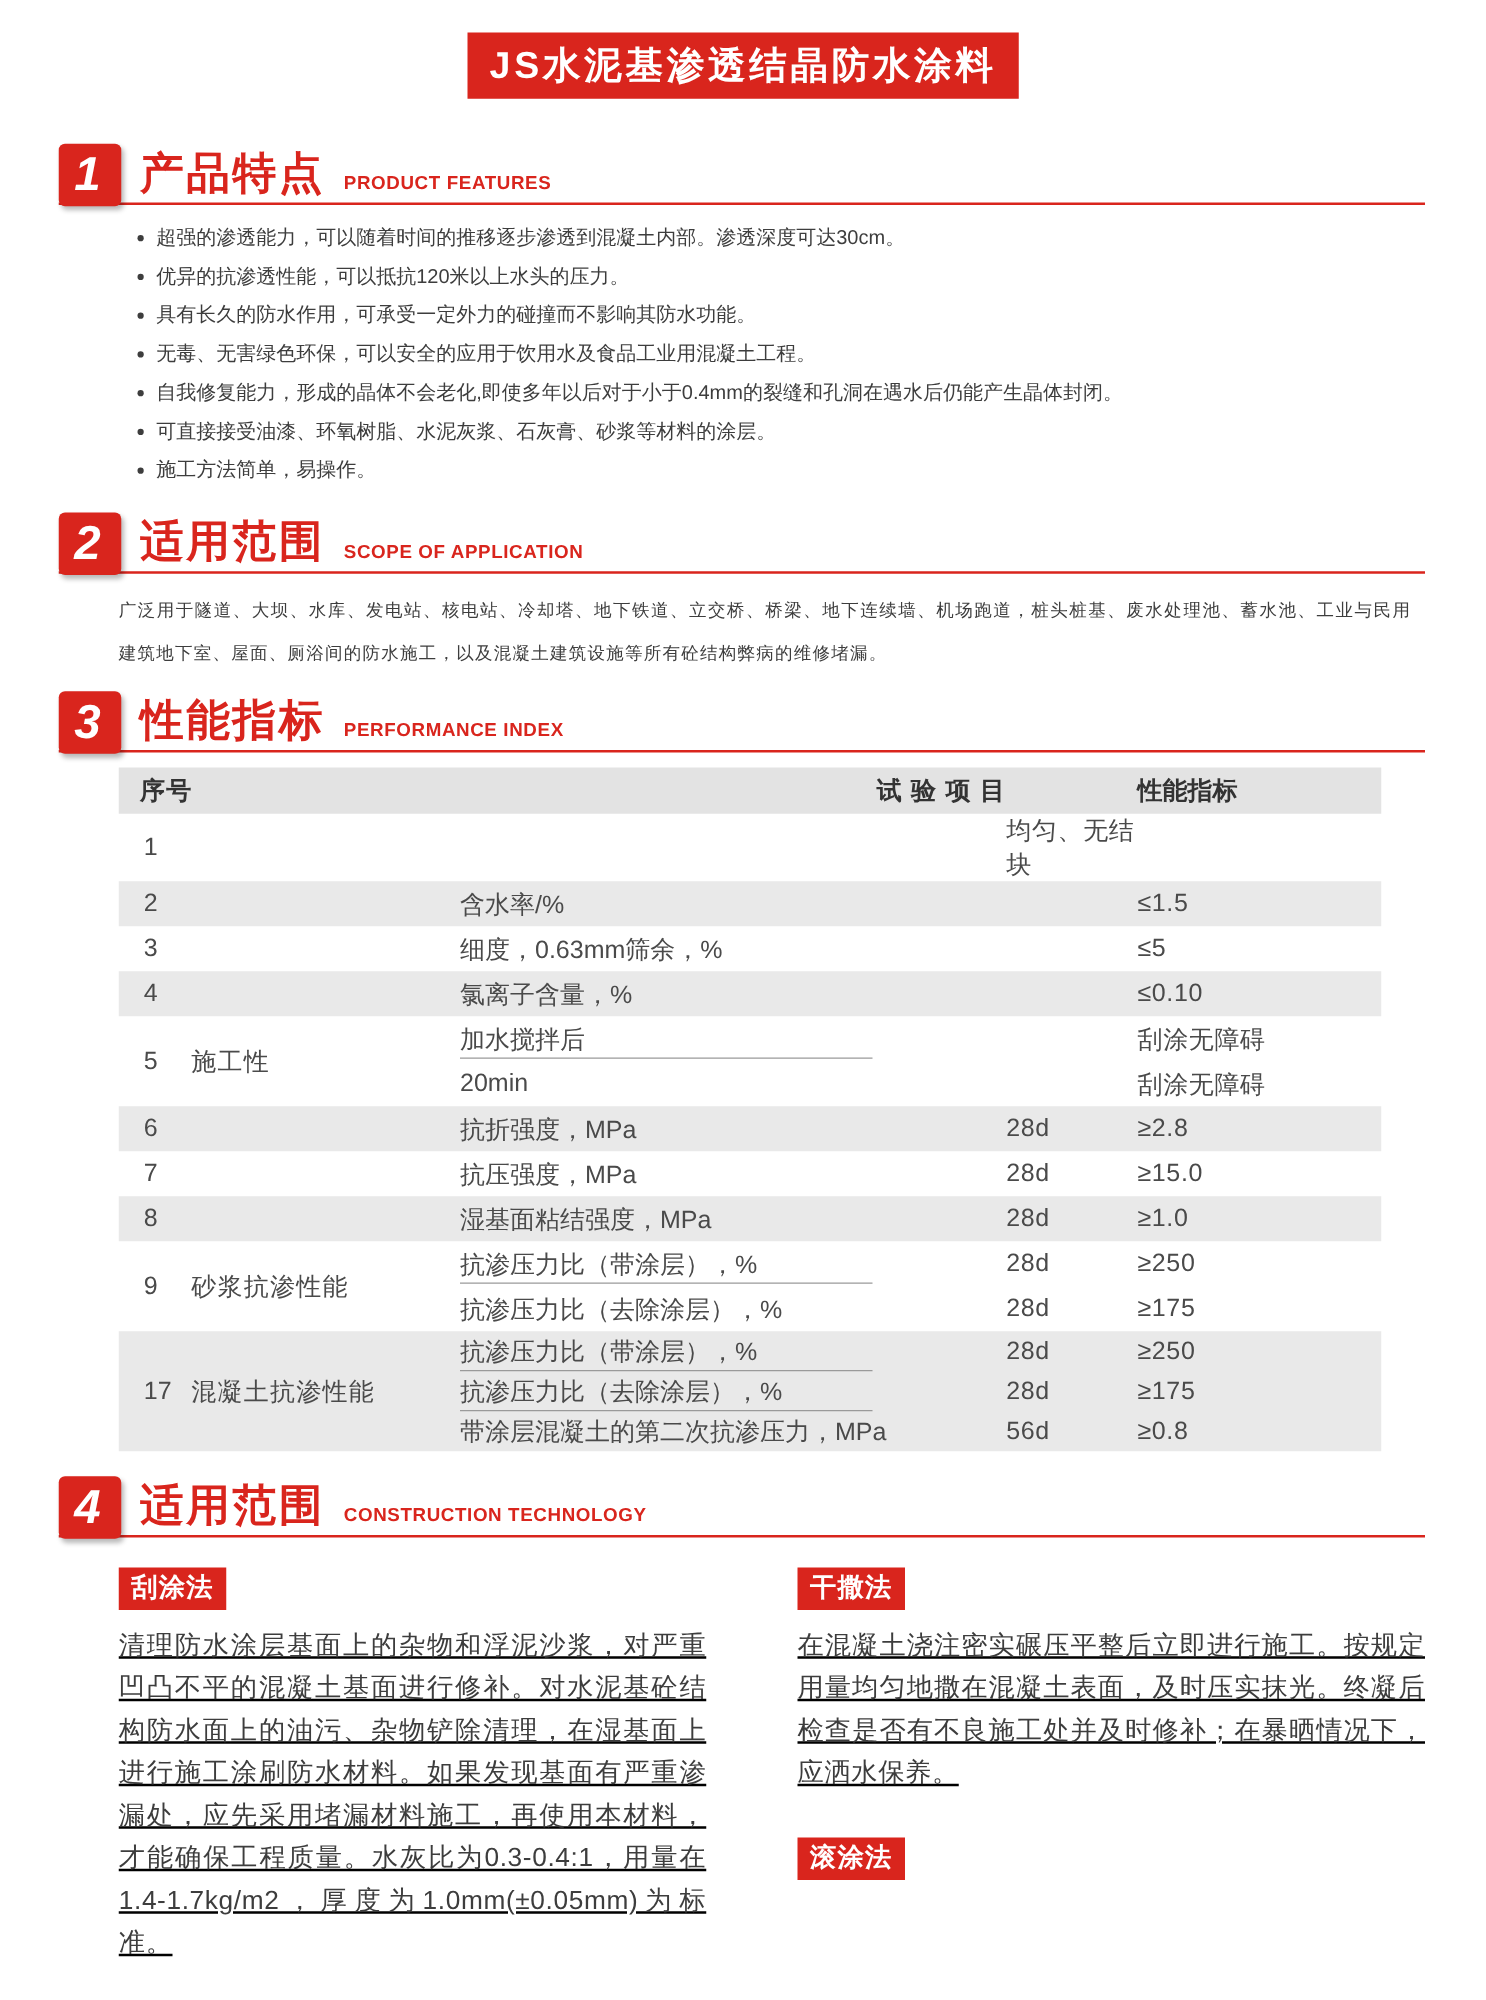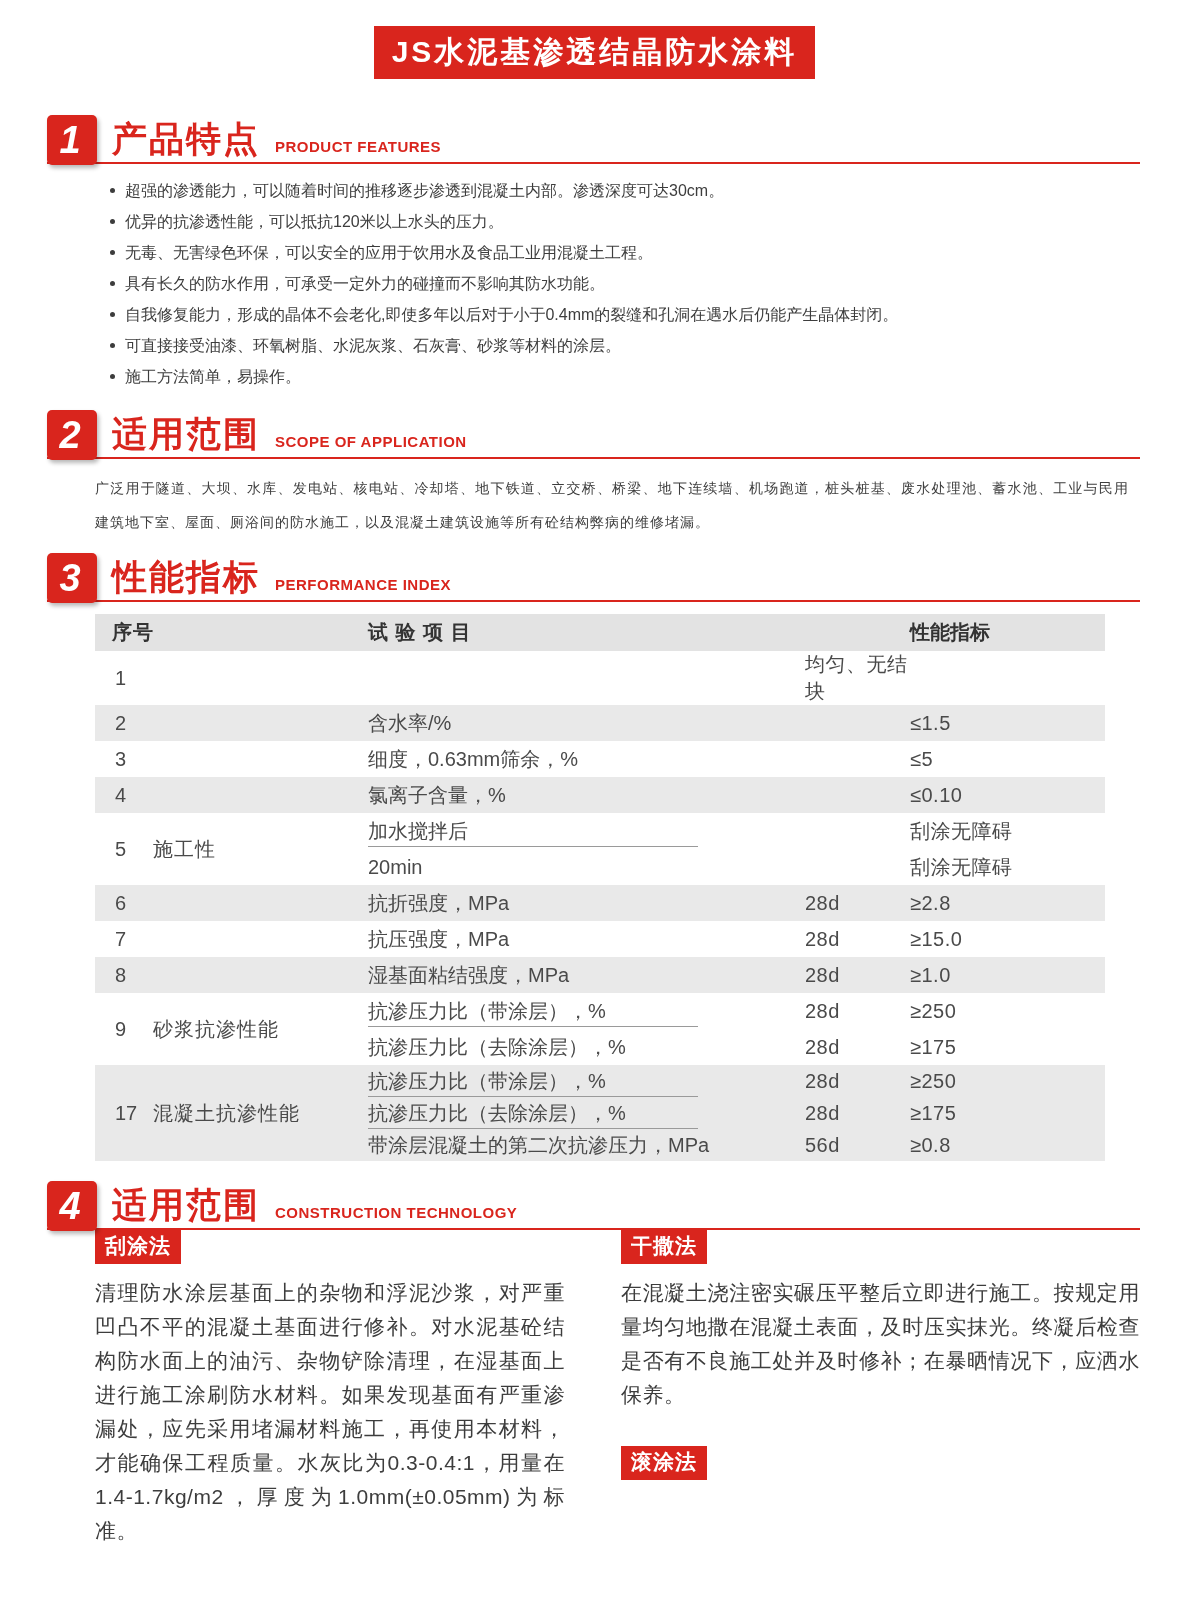--- a/index.html
+++ b/index.html
@@ -22,34 +22,34 @@
   .features-list li .dot { position:absolute; left:2px; top:13px; width:5px; height:5px; border-radius:50%; background:#3d3d3d; }
 
   
   .scope-text { margin:12px 60px 0 95px; font-size:14px; line-height:34px; color:#3d3d3d; text-align:justify; letter-spacing:1px; }
 
   
   .ptable { margin:12px 0 0 95px; width:1010px; font-size:20px; color:#4a4a4a; }
   .thead, .trow { display:grid; }
   .thead { grid-template-columns:273px 1fr 105px 195px; background:#e3e3e3; min-height:37px; align-items:center; font-weight:bold; color:#333; }
   .thead .h-no { padding-left:17px; letter-spacing:1px; }
-  .thead .h-item { letter-spacing:1px; }
+  .thead .h-item { letter-spacing:1px;text-align:right; }
   .trow { grid-template-columns:58px 215px 1fr; align-items:center; }
   .trow.shaded { background:#e9e9e9; }
   .t-no { padding-left:20px; align-self:center; }
   .t-group { align-self:center; letter-spacing:1px; }
   .subs { display:flex; flex-direction:column; }
   .subrow { display:grid; grid-template-columns:1fr 105px 195px; align-items:center; min-height:36px; }
   .trow[data-rows="3"] .subrow { min-height:32px; }
   .s-item { position:relative; padding-right:60px; }
   .s-item.divider::after { content:""; position:absolute; left:0; bottom:-2px; width:330px; border-bottom:1px solid #9a9a9a; }
   .s-age, .s-val { letter-spacing:.5px; }
 
   
-  .construction { display:flex; margin:0 49px 0 95px; gap:56px; }
+  .construction { display:flex; margin:24px 49px 0 95px; gap:73px;text-decoration:underline; }
   .col-left { width:470px; flex:0 0 auto; }
   .col-right { flex:1; }
   .method-badge { display:inline-block; background:#d9251d; color:#fff; font-size:21px; font-weight:bold; letter-spacing:1px; padding:2px 10px 4px; }
   .method-text { margin-top:12px; font-size:21px; line-height:34px; color:#3d3d3d; text-align:justify; letter-spacing:.5px; }
   .method-block + .method-block { margin-top:34px; }
 
   
   .sec1 { margin-top:36px; }
   .sec2 { margin-top:18px; }
   .sec3 { margin-top:14px; }
@@ -64,22 +64,22 @@
 
   <div class="section sec1">
     <div class="section-header">
       <div class="badge">1</div>
       <div class="cn-title">产品特点</div>
       <div class="en-title">PRODUCT FEATURES</div>
     </div>
     <ul class="features-list">
       <li><span class="dot"></span><span>超强的渗透能力，可以随着时间的推移逐步渗透到混凝土内部。渗透深度可达30cm。</span></li>
       <li><span class="dot"></span><span>优异的抗渗透性能，可以抵抗120米以上水头的压力。</span></li>
+      <li><span class="dot"></span><span>具有长久的防水作用，可承受一定外力的碰撞而不影响其防水功能。</span></li>
       <li><span class="dot"></span><span>无毒、无害绿色环保，可以安全的应用于饮用水及食品工业用混凝土工程。</span></li>
-      <li><span class="dot"></span><span>具有长久的防水作用，可承受一定外力的碰撞而不影响其防水功能。</span></li>
       <li><span class="dot"></span><span>自我修复能力，形成的晶体不会老化,即使多年以后对于小于0.4mm的裂缝和孔洞在遇水后仍能产生晶体封闭。</span></li>
       <li><span class="dot"></span><span>可直接接受油漆、环氧树脂、水泥灰浆、石灰膏、砂浆等材料的涂层。</span></li>
       <li><span class="dot"></span><span>施工方法简单，易操作。</span></li>
     </ul>
   </div>
 
   <div class="section sec2">
     <div class="section-header">
       <div class="badge">2</div>
       <div class="cn-title">适用范围</div>

